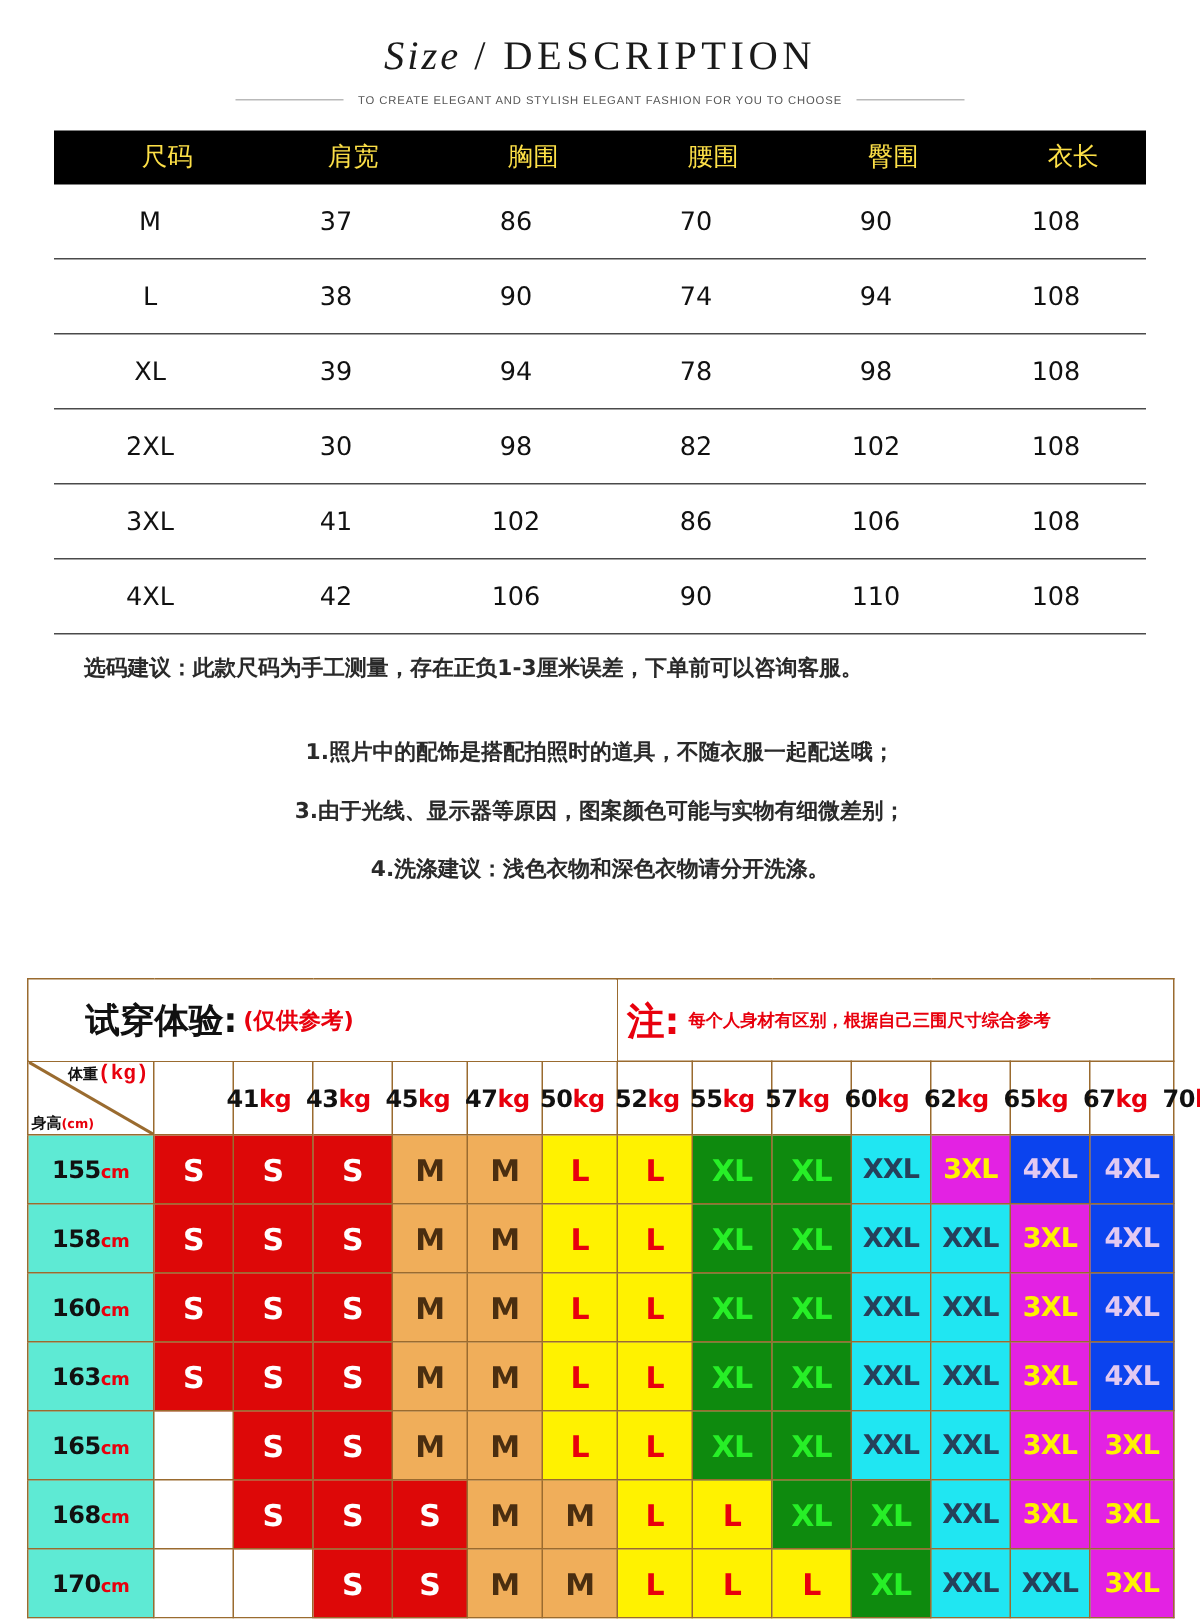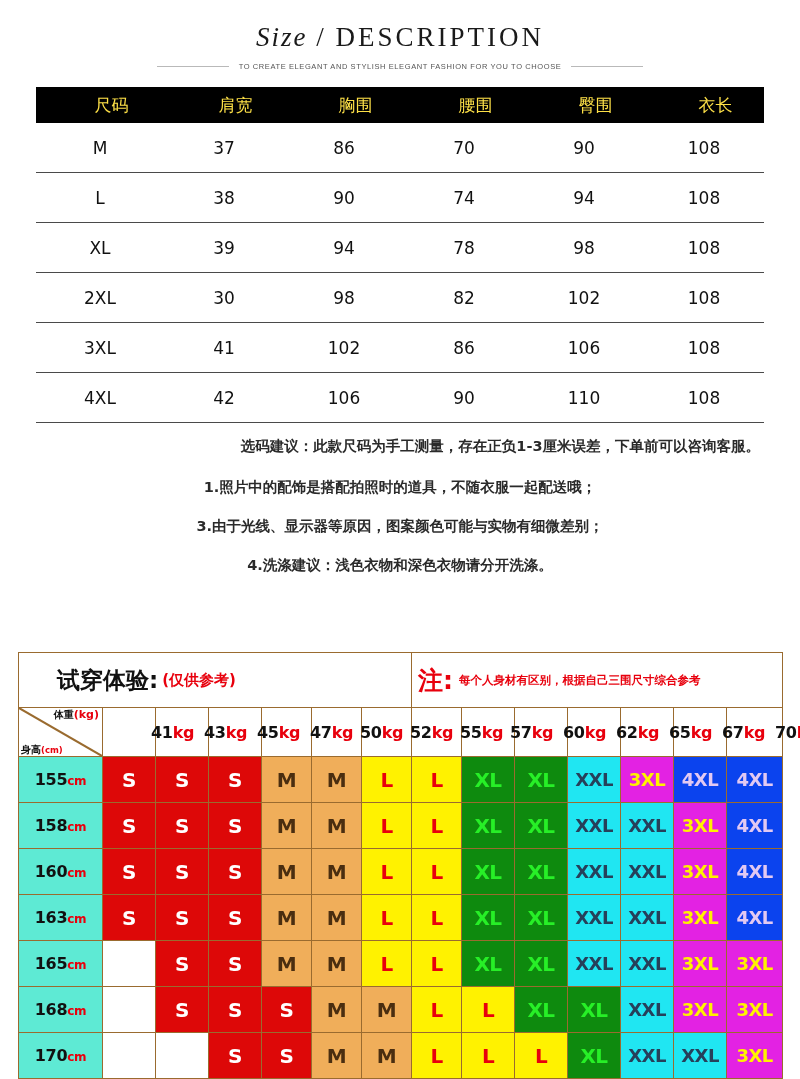--- a/index.html
+++ b/index.html
@@ -44,21 +44,21 @@
   }
   table.size tbody tr:first-child td{border-top:0;}
 
   
   .notes{margin:14px 40px 0 40px;}
   .note{
     font-size:14.5px;color:#2a2a2a;line-height:1.25;
     font-family:"DejaVu Sans","Liberation Sans",sans-serif;
     font-weight:bold;
   }
-  .note.lead{text-align:right;margin-left:16px;margin-bottom:23px;}
+  .note.lead{text-align:left;margin-left:16px;margin-bottom:38px;}
   .note.num{text-align:center;margin-bottom:21px;}
 
   
   .fit-wrap{position:absolute;left:18px;top:652px;width:764px;}
   table.fit{border-collapse:collapse;width:764px;table-layout:fixed;}
   table.fit td{
     border:1px solid #9a6b2f;
     text-align:center;vertical-align:middle;
     font-family:"DejaVu Sans","Liberation Sans",sans-serif;
   }
@@ -79,21 +79,21 @@
     width:84px;height:46px;background:#fff;position:relative;padding:0;
     overflow:hidden;
   }
   .corner .diag{
     position:absolute;left:0;top:0;width:100%;height:100%;
   }
   .corner .lbl-w{
     position:absolute;right:3px;top:1px;font-size:10px;color:#111;font-weight:bold;
     line-height:1.05;text-align:right;
   }
-  .corner .lbl-w .u{color:#e8000d;font-size:11px;}
+  .corner .lbl-w .u{color:#e8000d;font-size:14px;font-family:Liberation Mono, monospace;}
   .corner .lbl-h{
     position:absolute;left:2px;bottom:1px;font-size:10px;color:#111;font-weight:bold;
     line-height:1.05;text-align:left;
   }
   .corner .lbl-h .u{color:#e8000d;font-size:8.5px;}
 
   td.wcol{
     height:46px;background:#fff;font-size:16px;color:#111;font-weight:bold;
     letter-spacing:-0.3px;
     padding-left:48px;

